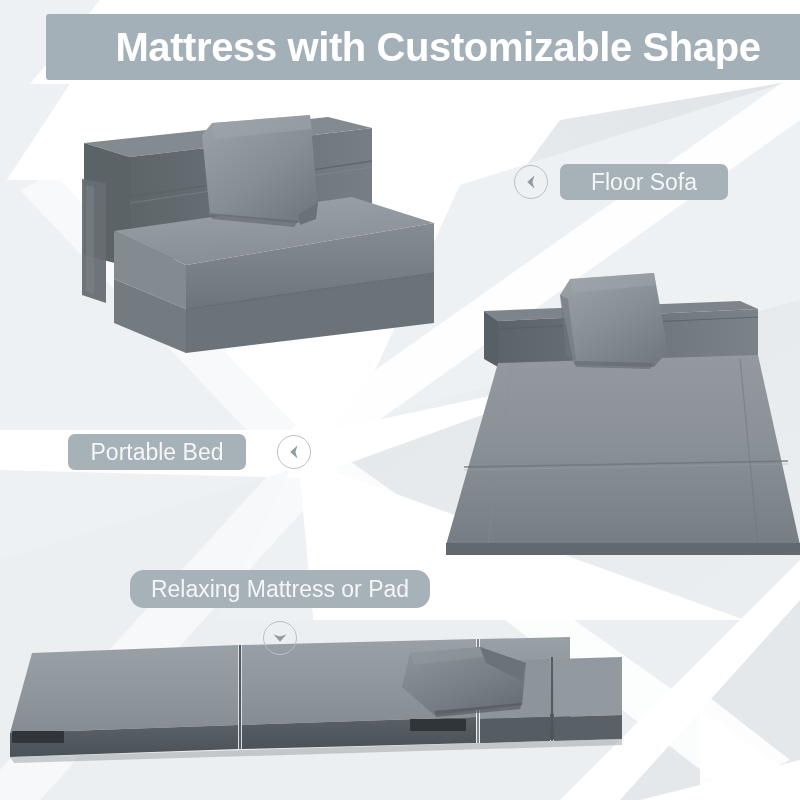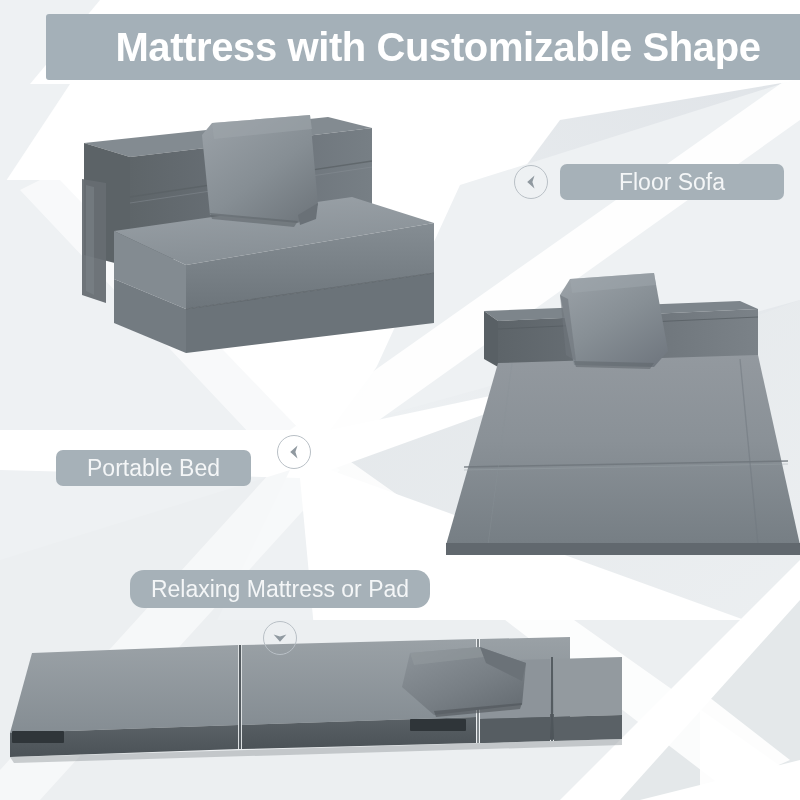--- a/index.html
+++ b/index.html
@@ -69,22 +69,22 @@
     z-index: 35;
   }
   .pill-label {
     color: #f4f6f7;
     font-size: 23px;
     font-weight: normal;
     white-space: nowrap;
     line-height: 1;
   }
 
-  #pill-floor-sofa   { left: 560px; top: 164px; width: 224px; height: 36px; }
-  #pill-portable-bed { left: 56px;  top: 434px; width: 195px; height: 36px; margin-top: 16px; }
+  #pill-floor-sofa   { left: 560px; top: 164px; width: 168px; height: 36px; }
+  #pill-portable-bed { left: 68px;  top: 434px; width: 178px; height: 36px; }
   #pill-relaxing     { left: 130px; top: 570px; width: 300px; height: 38px; border-radius: 14px; }
 
   
   .arrow-badge {
     position: absolute;
     width: 34px;
     height: 34px;
     border-radius: 50%;
     border: 1.6px solid #b9c0c6;
     background: transparent;

